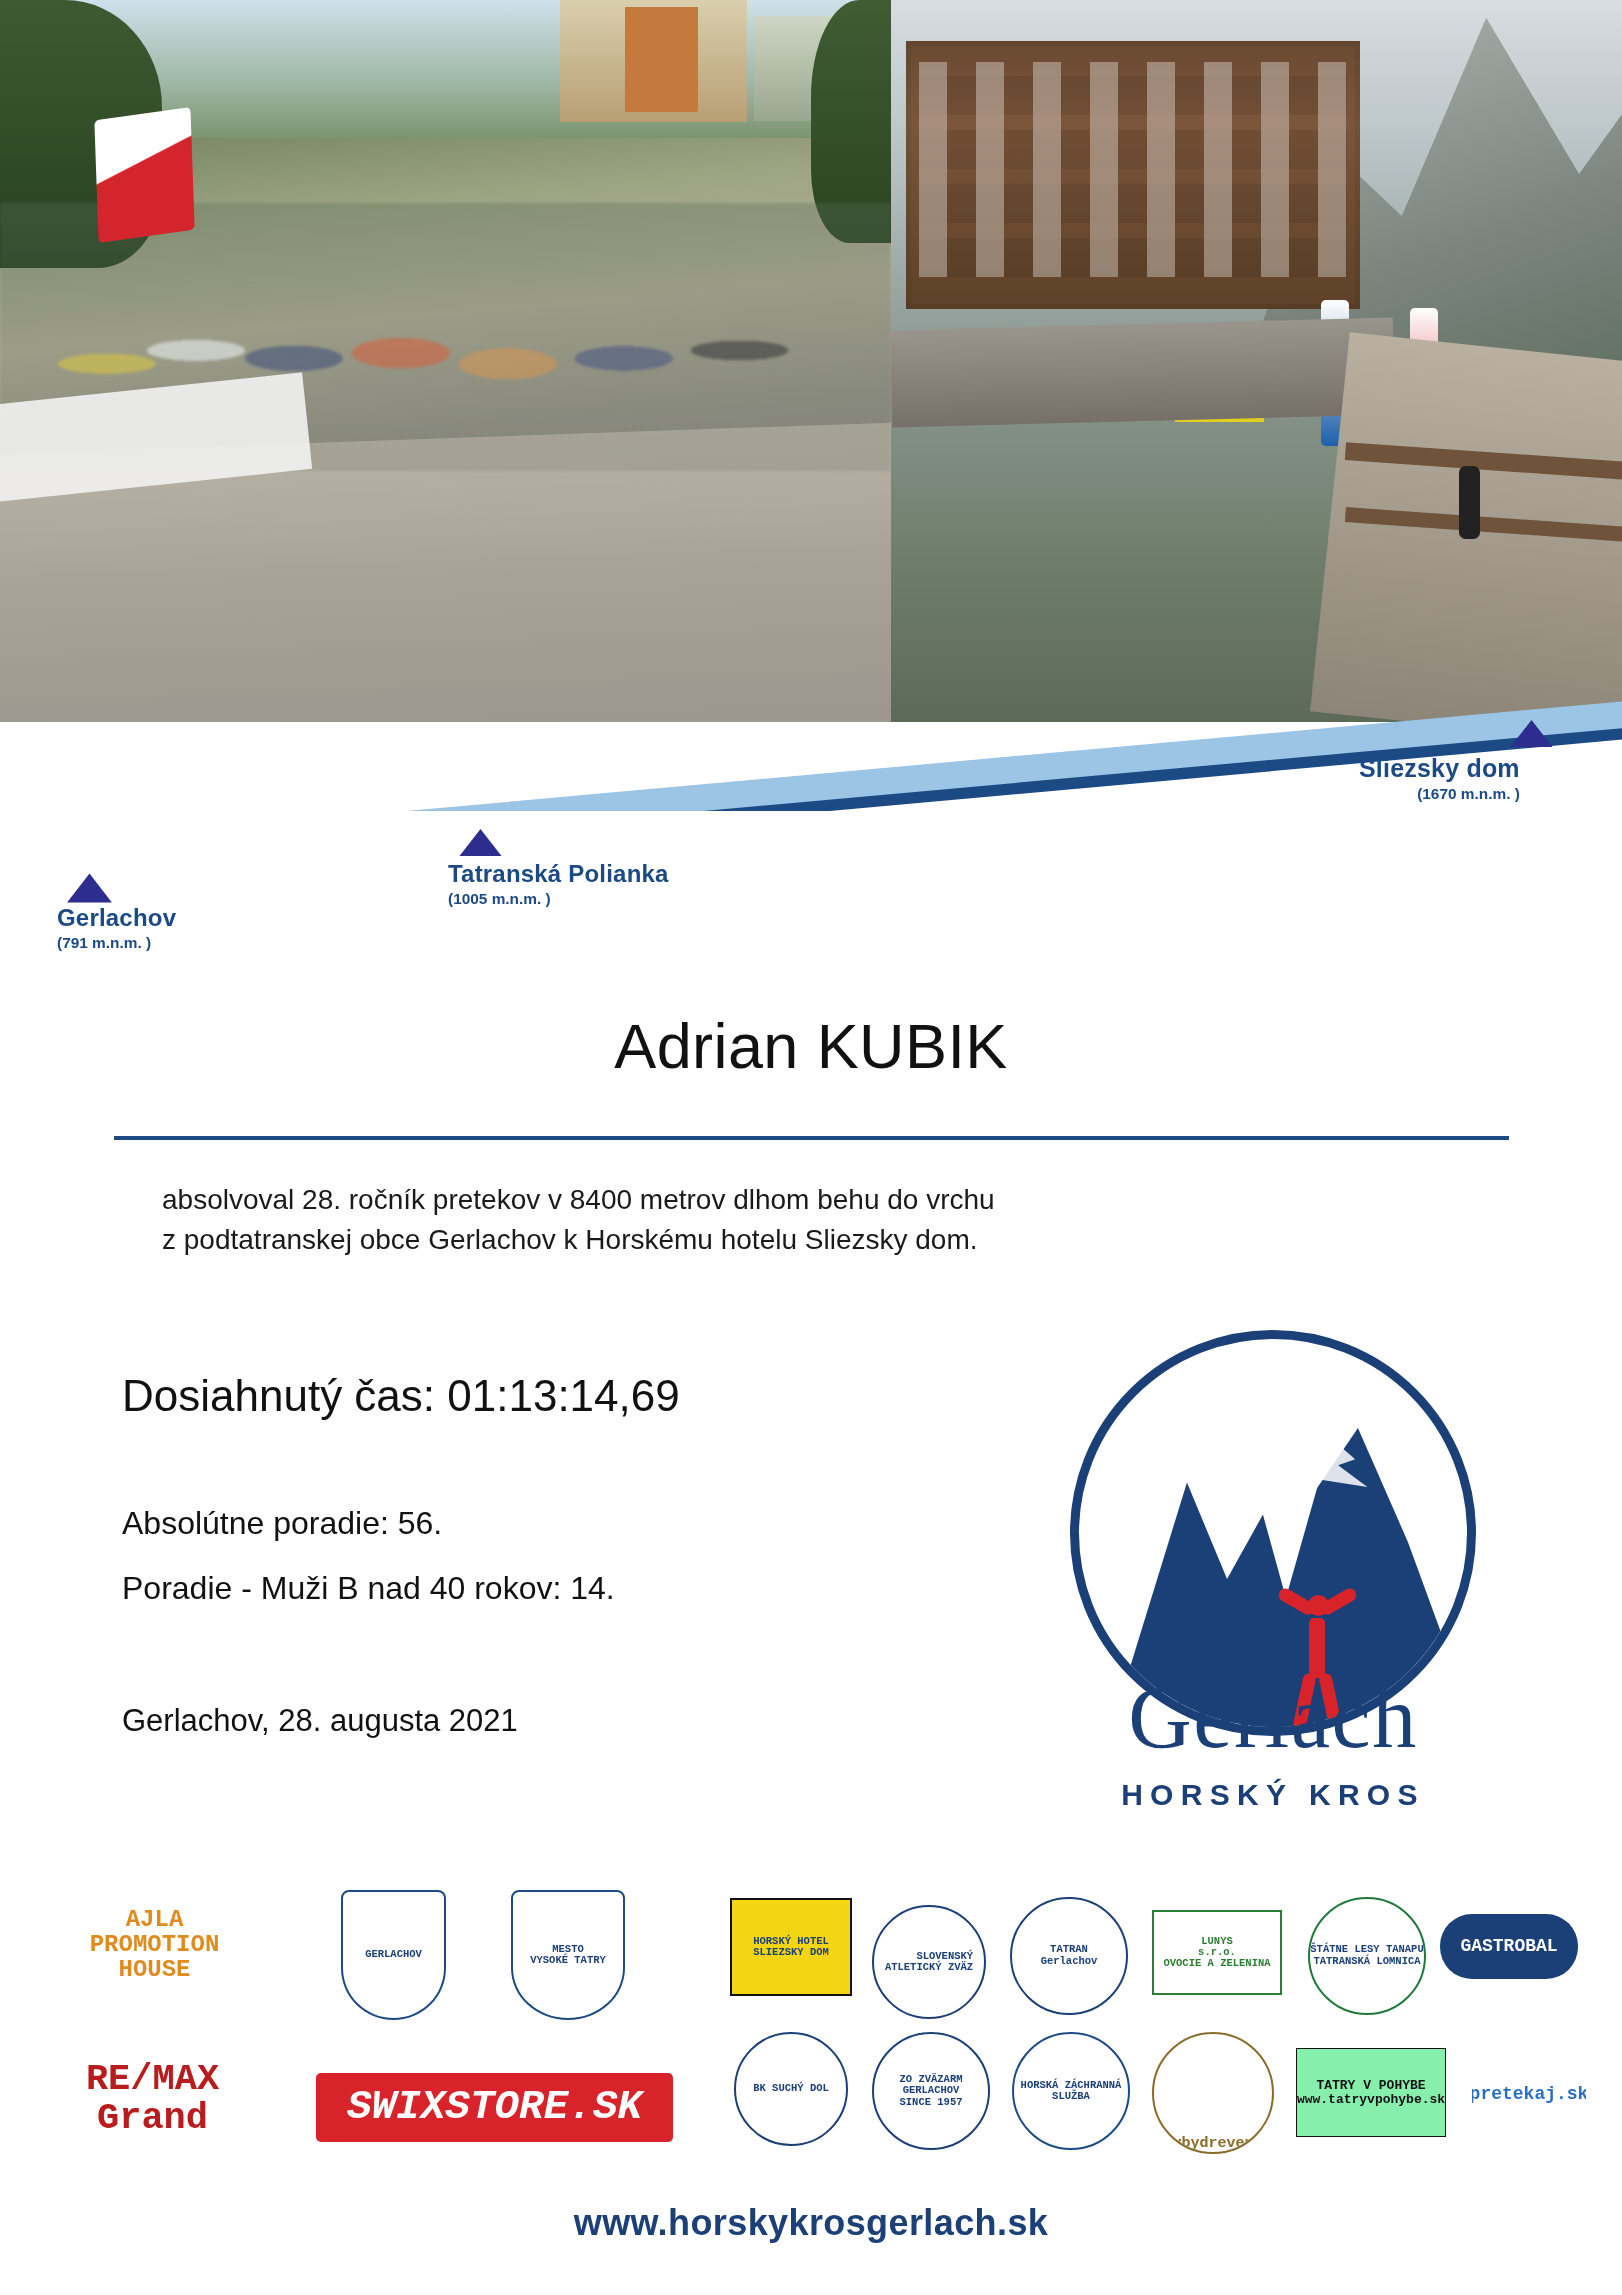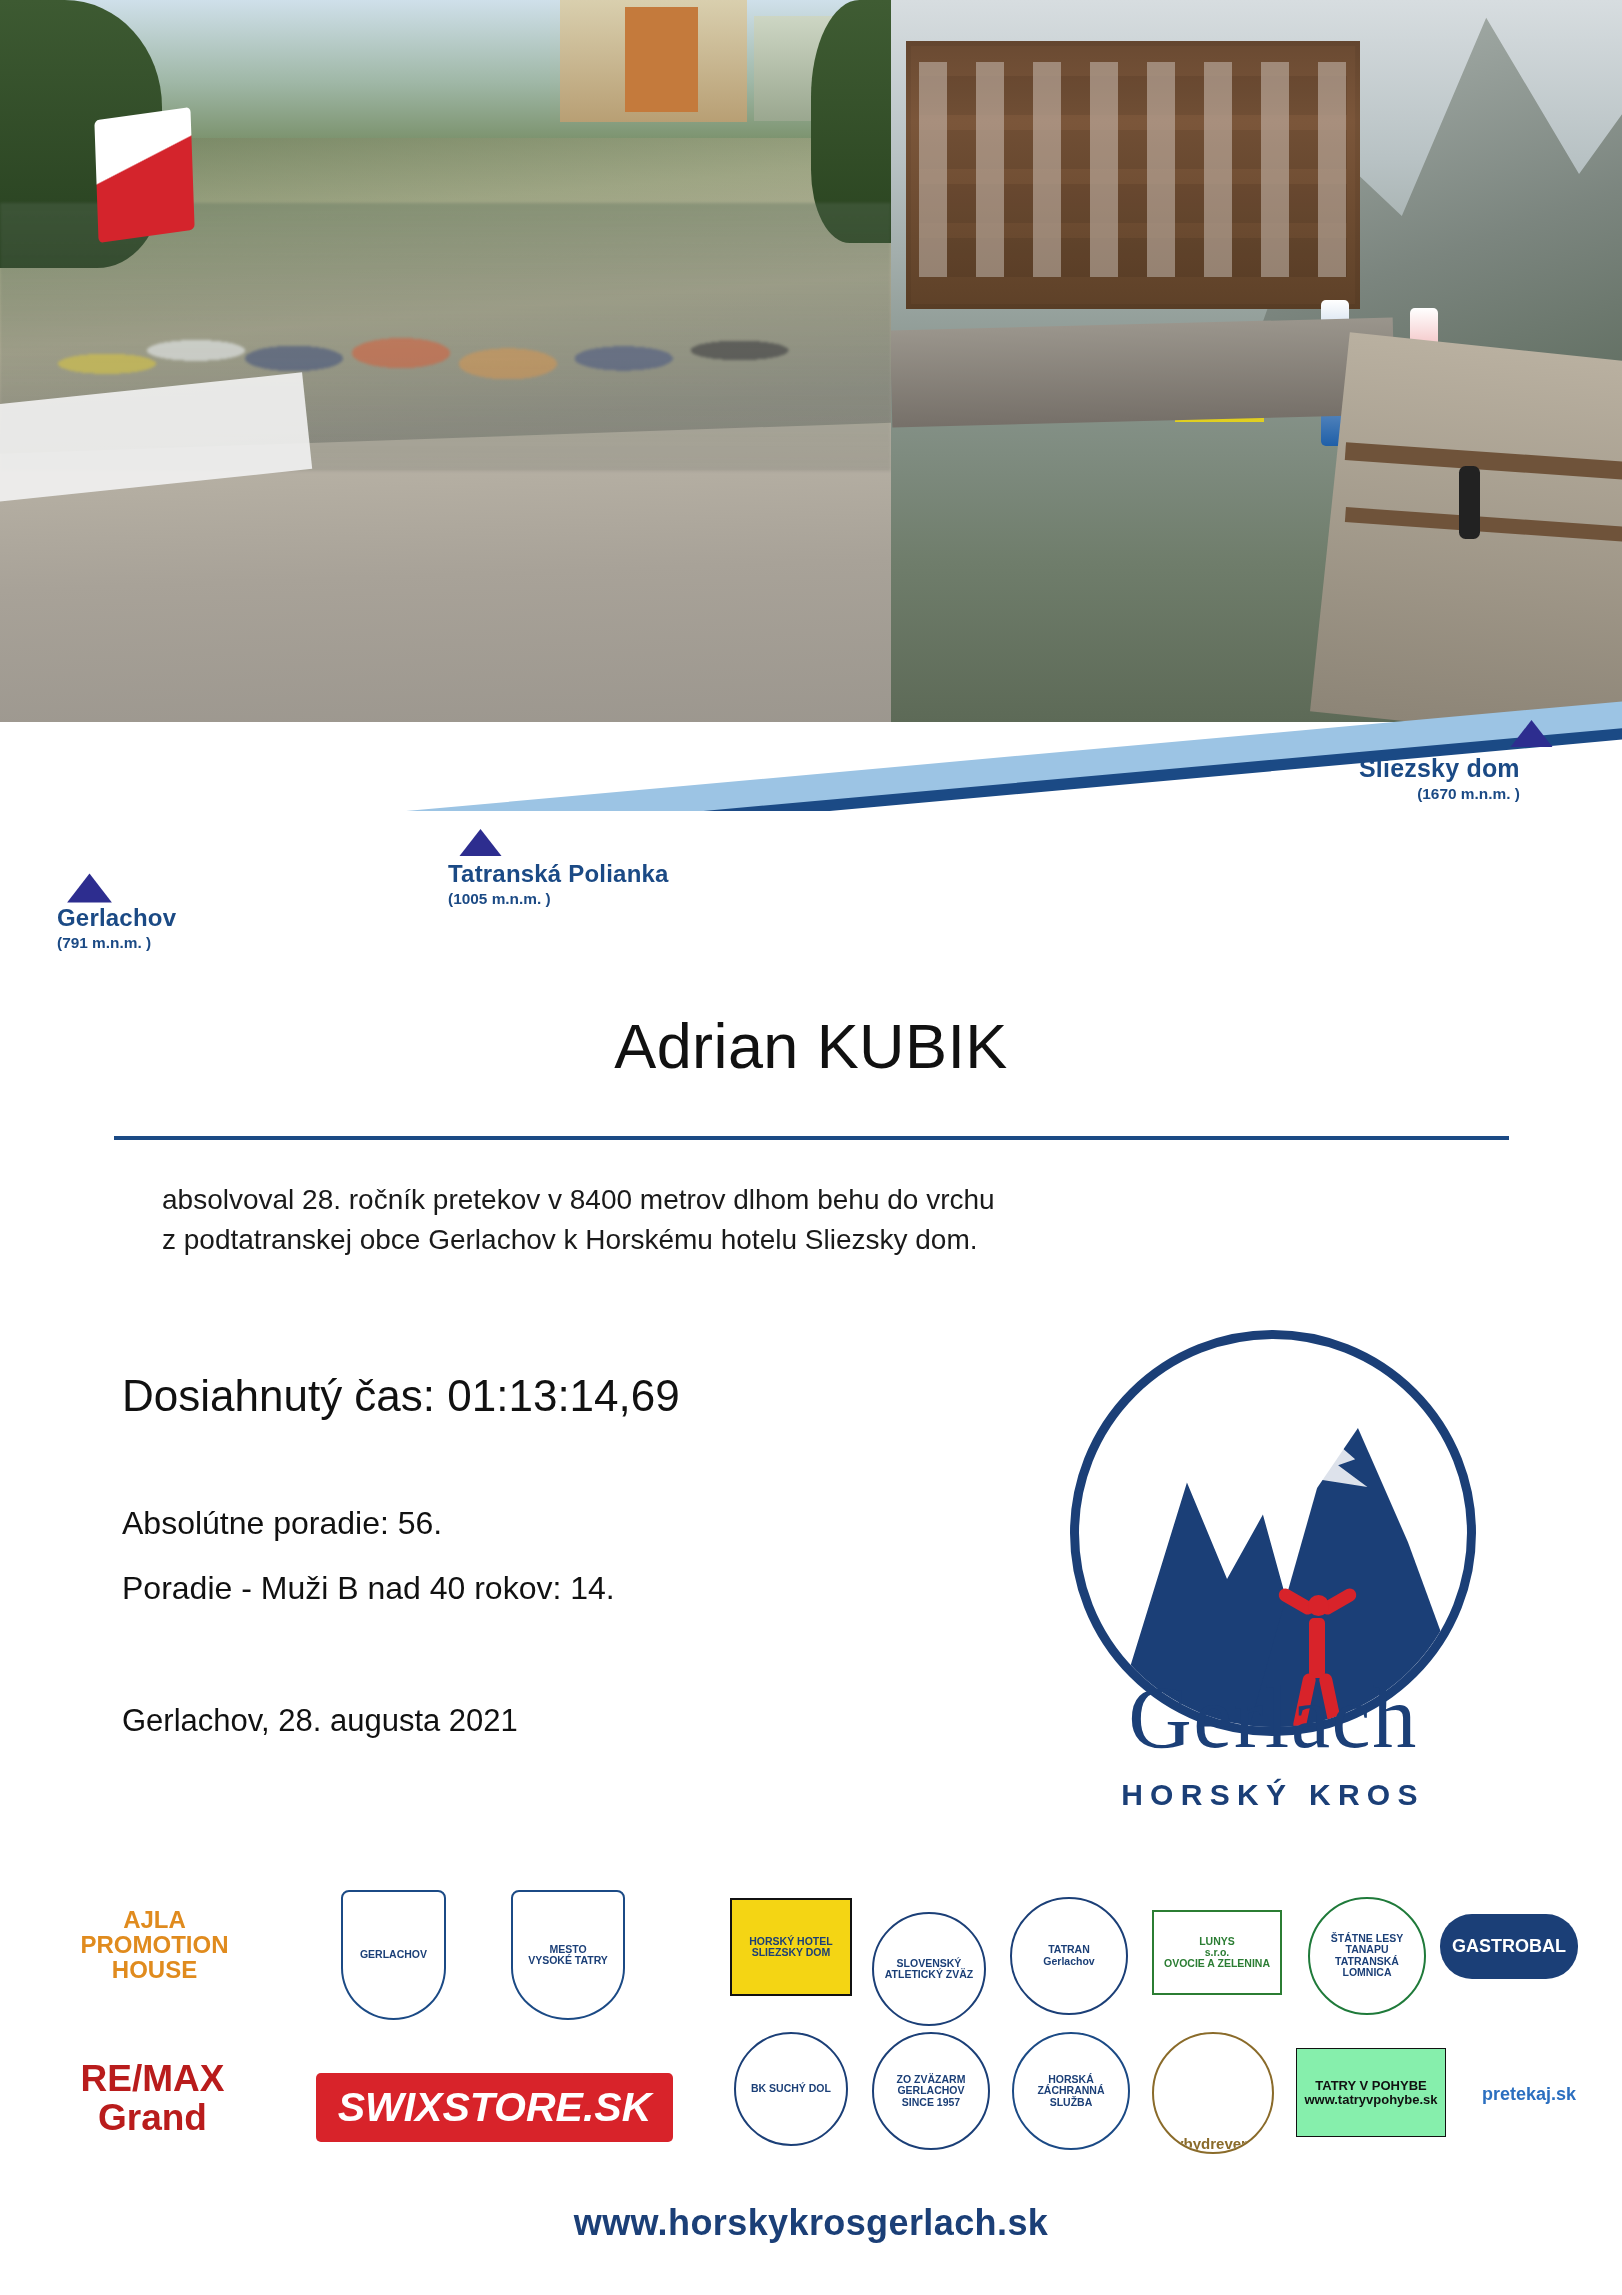--- a/index.html
+++ b/index.html
@@ -241,21 +241,21 @@
     position:absolute; left: 0; top: 337px; width: 470px; text-align: center;
     font-family: Liberation Serif, serif;
     font-size: 88px; color: #1b3f77; letter-spacing: 1.6px;
   }
   .logo-sub {
     position:absolute; left: 0; top: 448px; width: 470px; text-align: center;
     font-size: 30px; font-weight: bold; color: #1b3f77; letter-spacing: 7.3px;
   }
 
   
-  .sponsors { position: absolute; left: 0; top: 1890px; width: 1622px; height: 324px; }
+  .sponsors { position: absolute; left: 0; top: 1890px; width: 1622px; height: 324px; font-family: Liberation Mono, monospace; }
   .sponsor {
     position: absolute;
     display: flex; align-items: center; justify-content: center;
     text-align: center;
     font-size: 10.5px; font-weight: bold; color: #1b3f77;
     line-height: 1.05;
     overflow: hidden;
   }
   .s-round { border-radius: 50%; border: 2.4px solid #1b3f77; background:#fff; }
   .s-shield { border: 2.4px solid #1b4a85; border-radius: 8px 8px 50% 50% / 8px 8px 40% 40%; background:#fff; }
@@ -372,21 +372,21 @@
   </div>
 
   <div class="sponsor s-shield" style="left:511px;top:0px;width:114px;height:130px;">
     <span>MESTO<br>VYSOKÉ TATRY</span>
   </div>
 
   <div class="sponsor" style="left:730px;top:8px;width:122px;height:98px;border:2.4px solid #111;background:#f4d514;">
     <span>HORSKÝ HOTEL<br>SLIEZSKY DOM</span>
   </div>
 
-  <div class="sponsor s-round" style="left:872px;top:22px;width:114px;height:114px;">
+  <div class="sponsor s-round" style="left:872px;top:15px;width:114px;height:114px;text-align:right;">
     <span>SLOVENSKÝ<br>ATLETICKÝ ZVÄZ</span>
   </div>
 
   <div class="sponsor s-round" style="left:1010px;top:6.5px;width:118px;height:118px;">
     <span>TATRAN<br>Gerlachov</span>
   </div>
 
   <div class="sponsor" style="left:1152px;top:20px;width:130px;height:85px;border:2.4px solid #2b7d33;background:#fff;color:#2b7d33;">
     <span>LUNYS<br>s.r.o.<br>OVOCIE A ZELENINA</span>
   </div>

